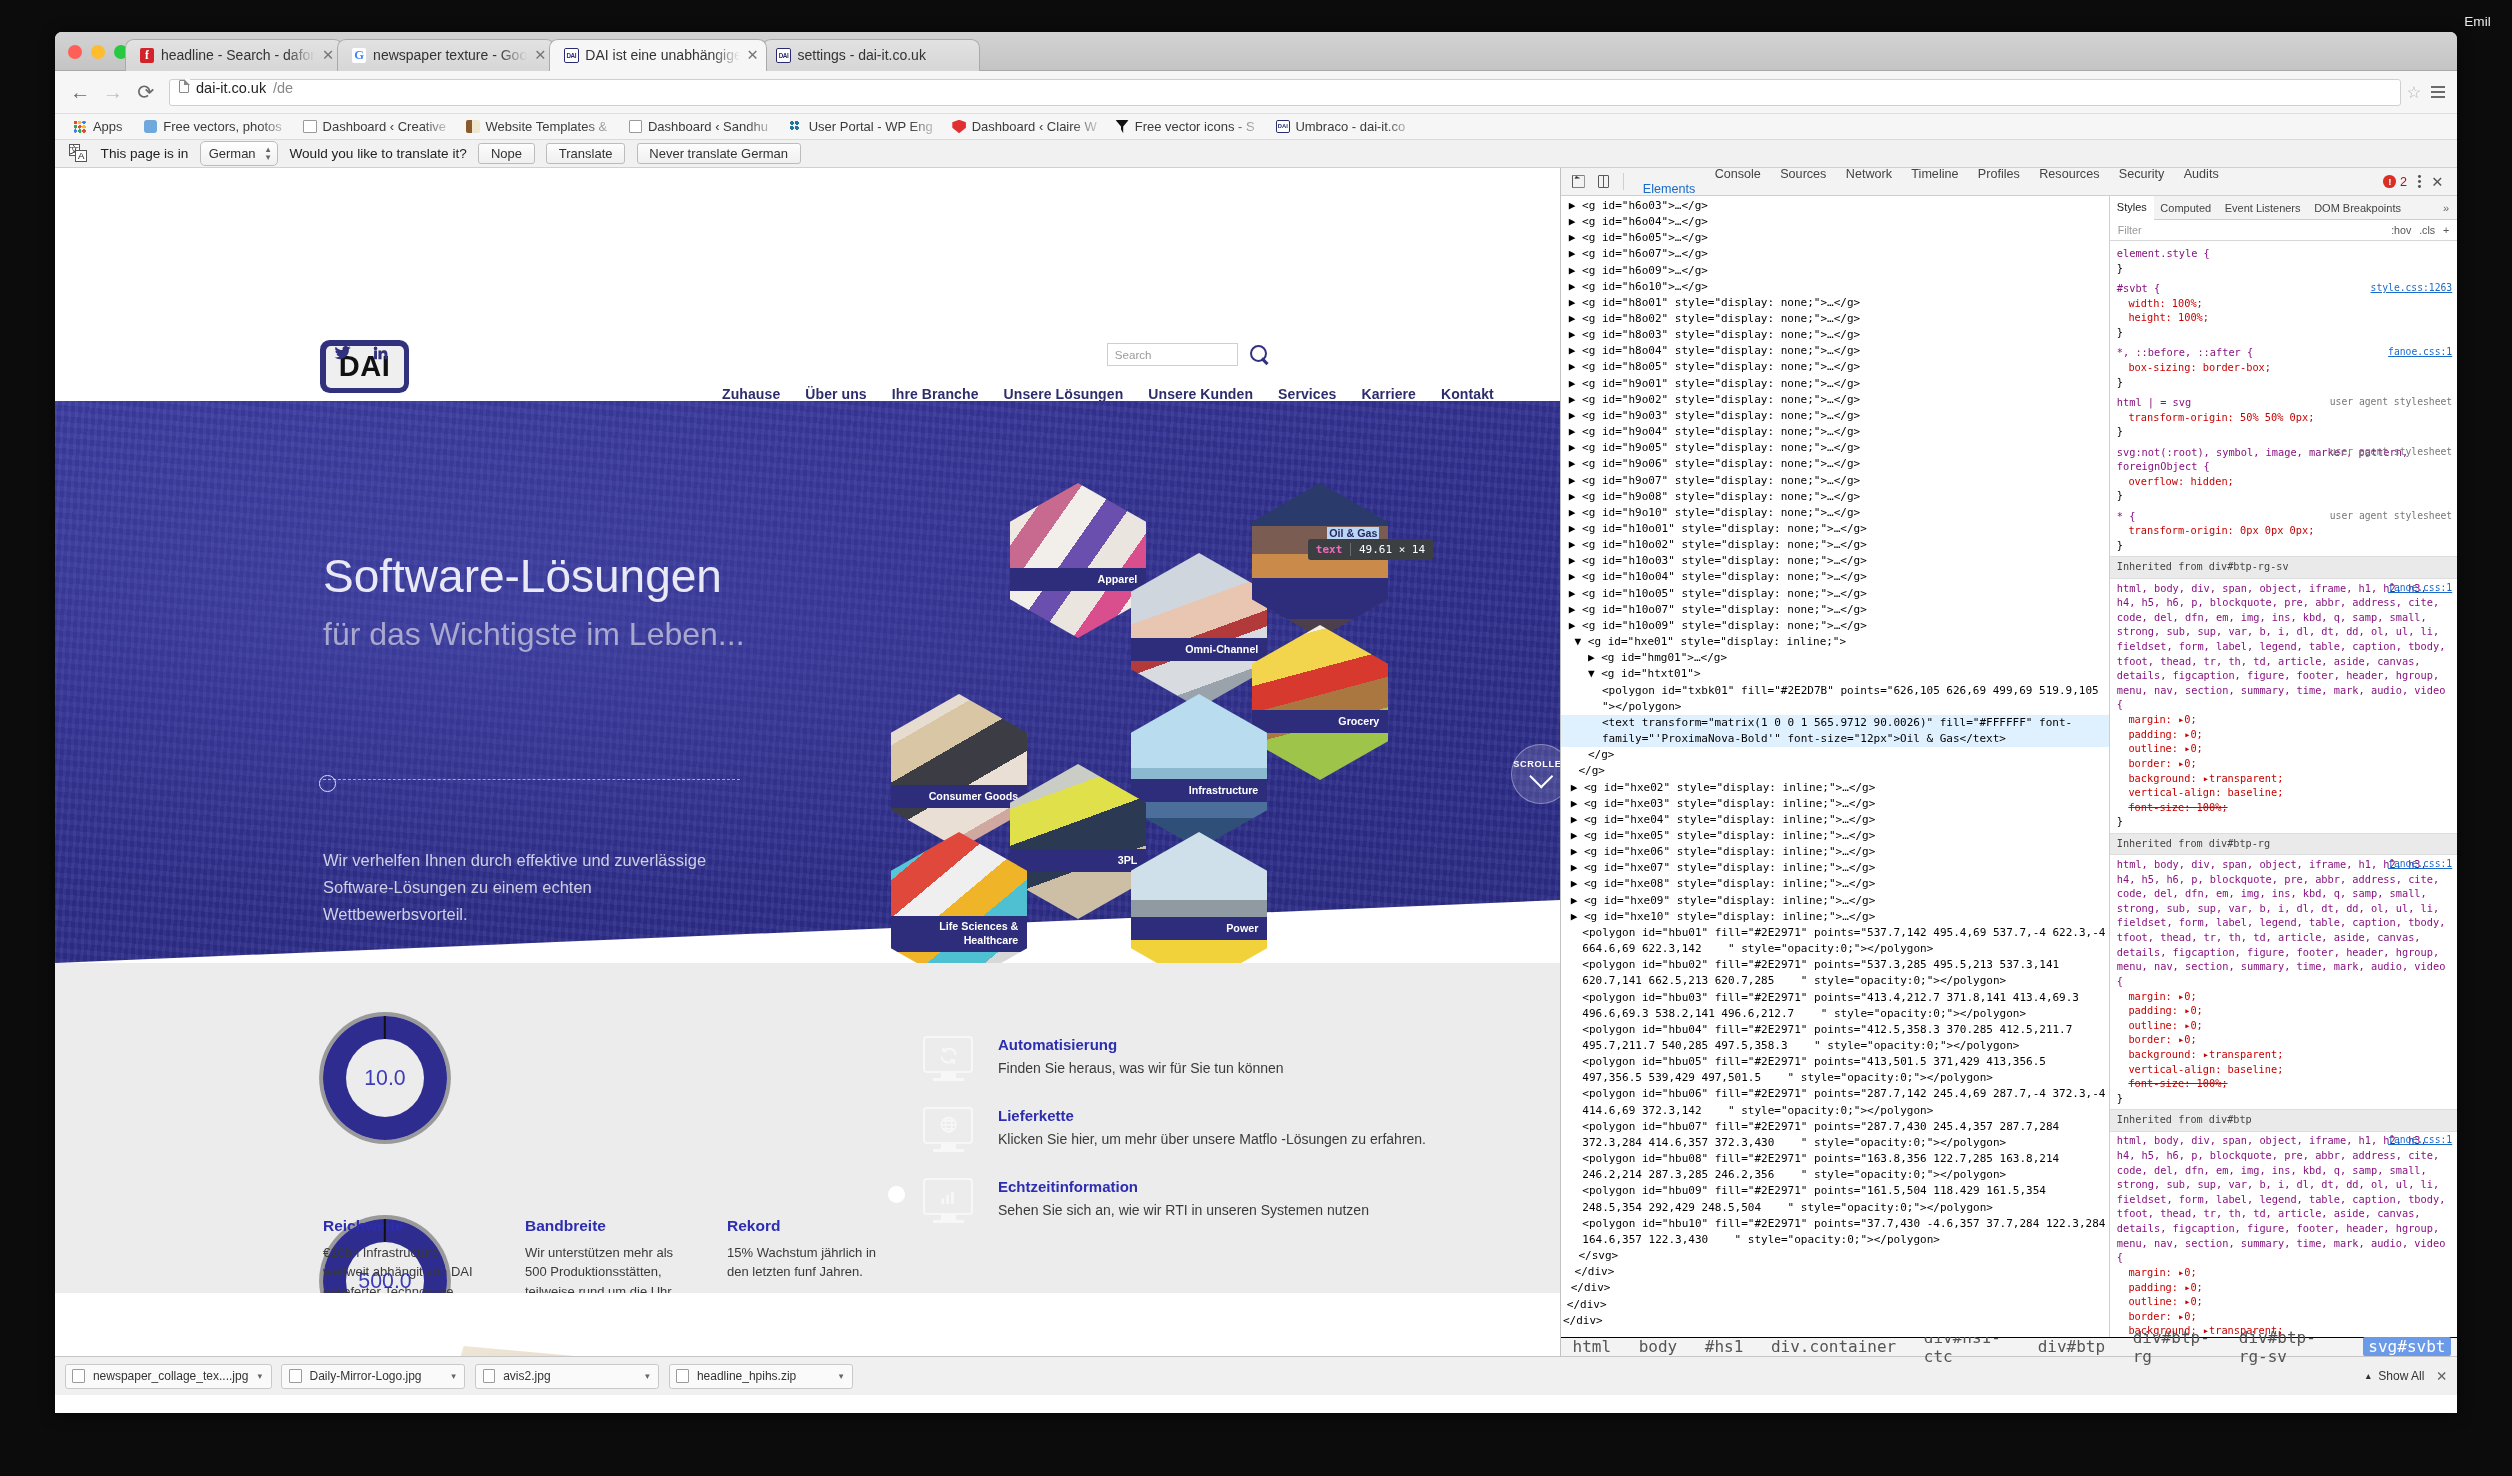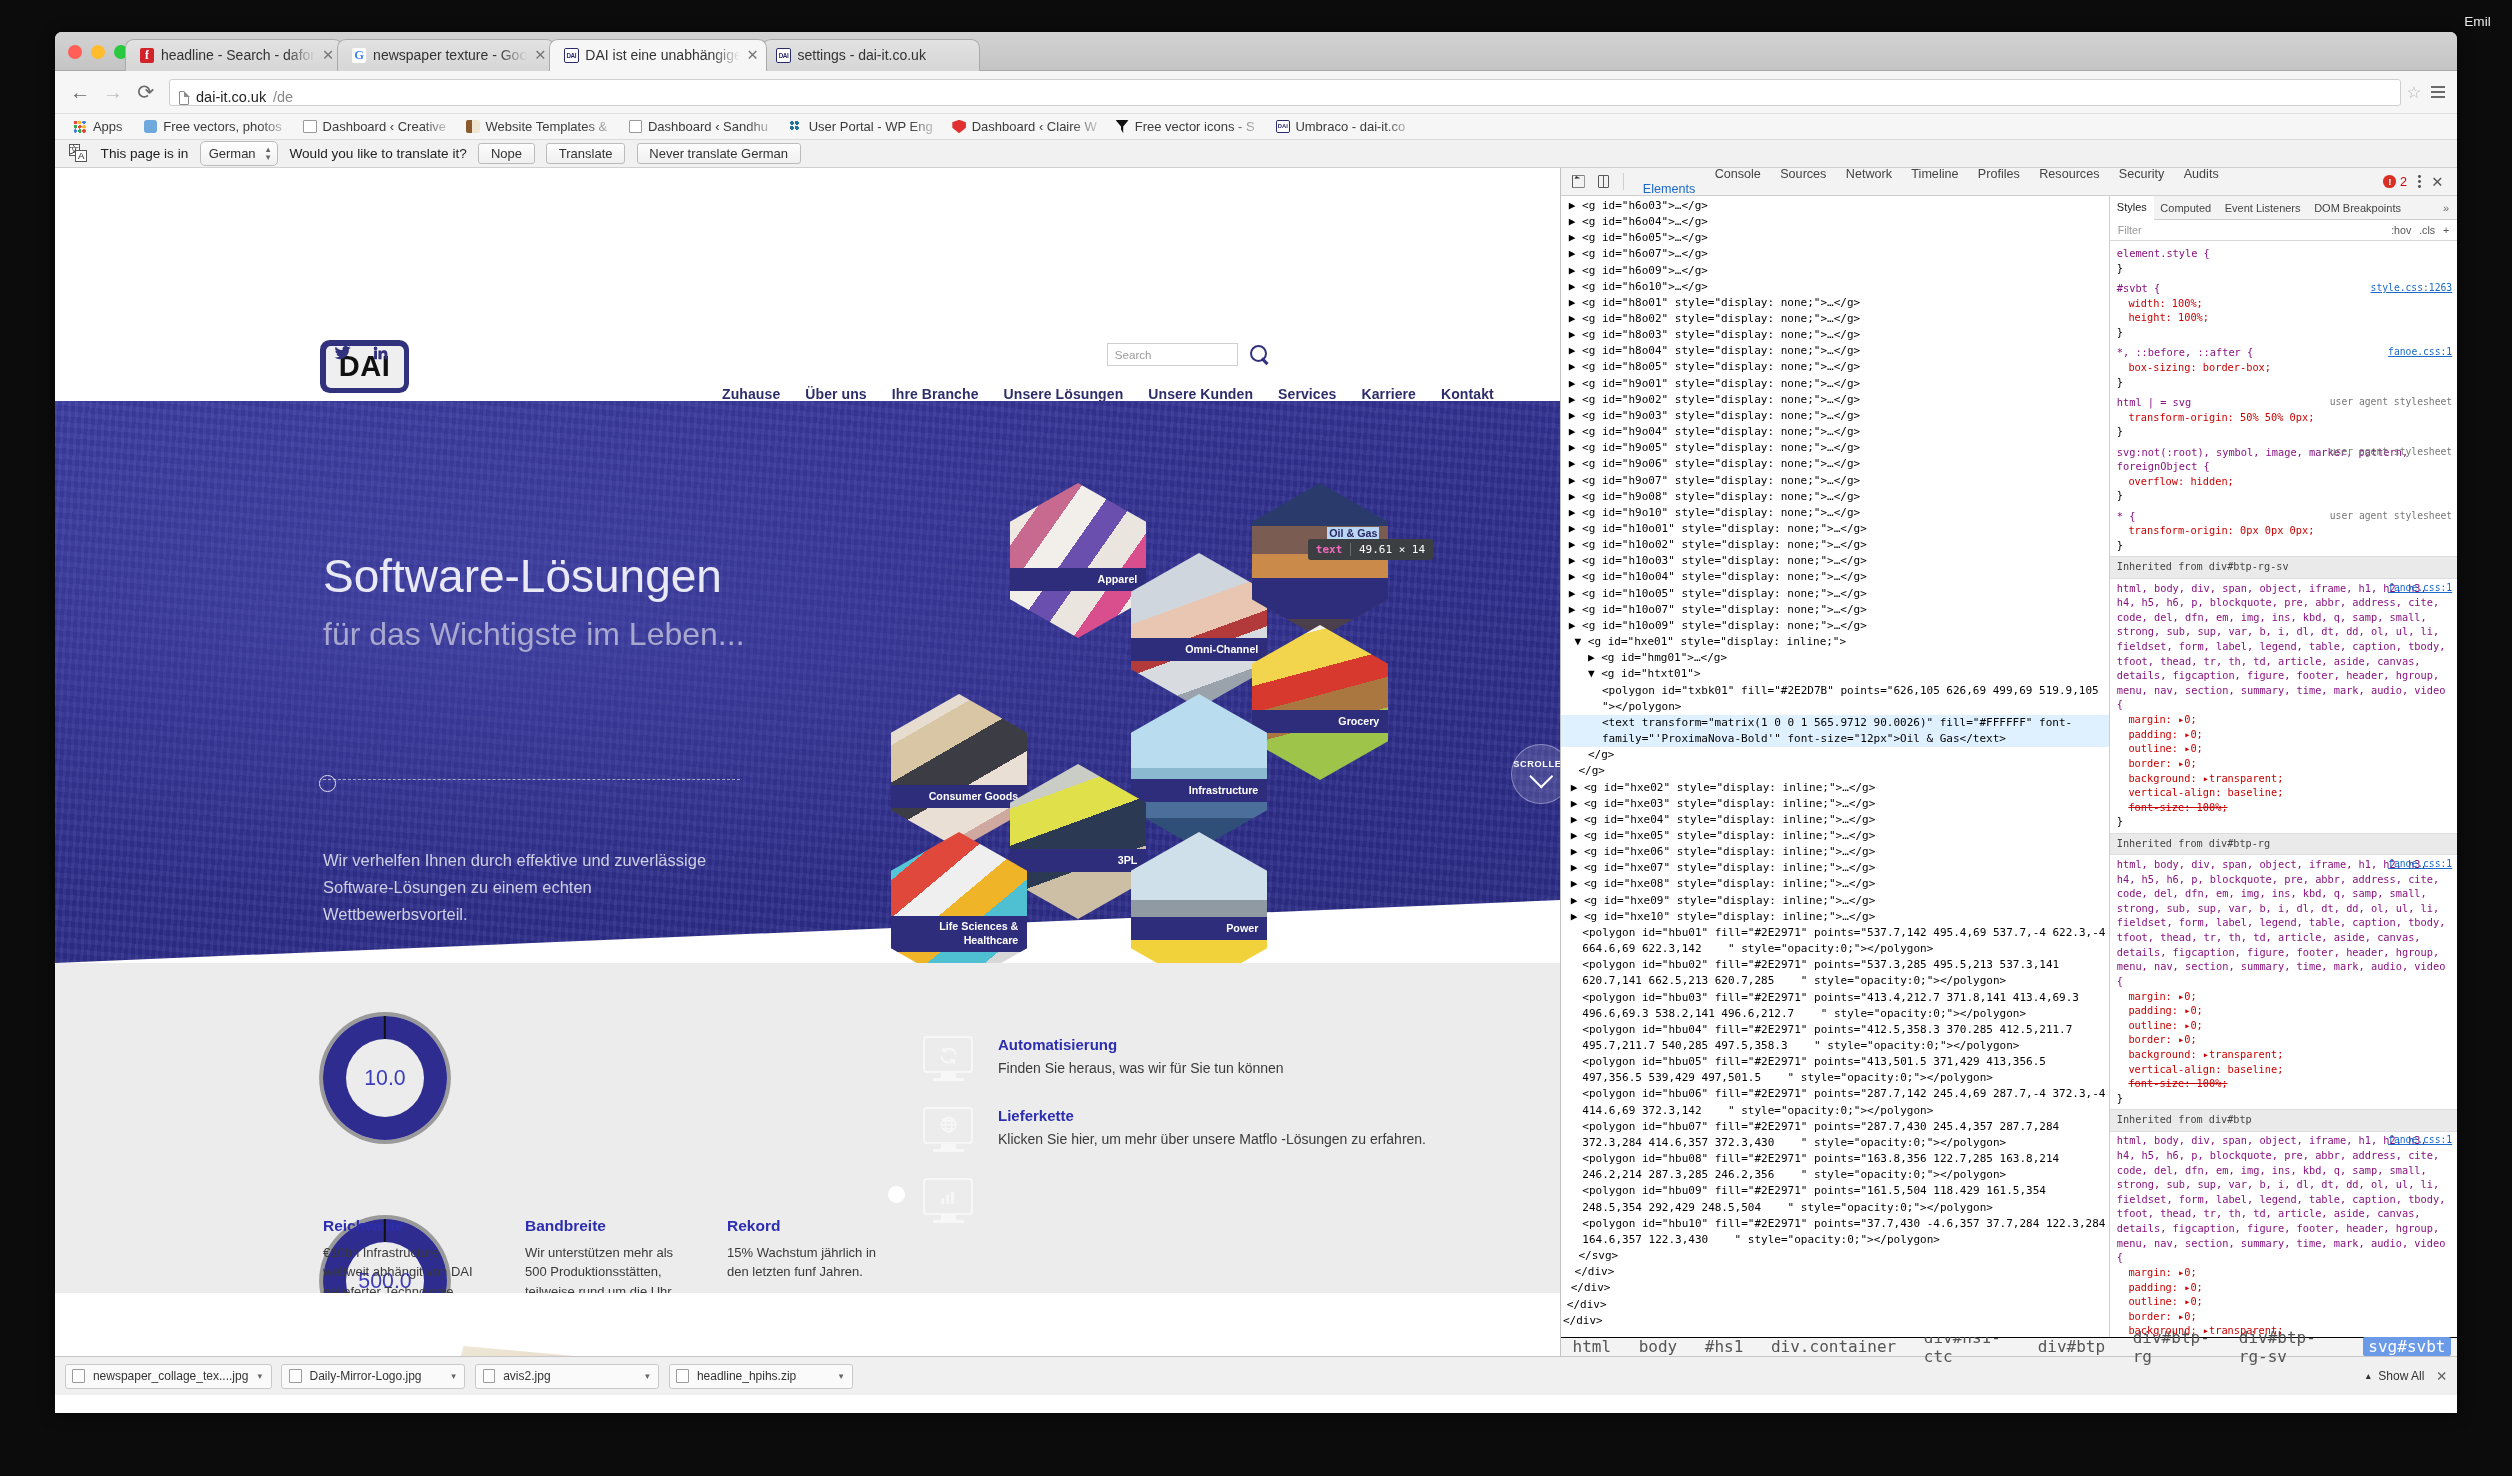--- a/index.html
+++ b/index.html
@@ -51,21 +51,21 @@
   .fav-dai{ background:#fff; border:1.5px solid #2a2a6e; color:#2a2a6e;
             font-size:6.3px; letter-spacing:-0.4px; }
 
   
   .toolbar { height:43px; background:#f6f6f6; display:flex; align-items:center;
              padding:0 11.6px; gap:5.8px; border-bottom:1px solid #ddd; }
   .navbtn { width:27px; height:27px; display:flex; align-items:center; justify-content:center;
             font-size:20.4px; color:#6b6b6b; }
   .navbtn.dim { color:#c0c0c0; }
   .omnibox { flex:1; height:27px; background:#fff; border:1px solid #cfcfcf;
-             border-radius:2.9px; display:flex; align-items:flex-end; gap:6.8px;
+             border-radius:2.9px; display:flex; align-items:flex-start; gap:6.8px;
              padding:0 8.7px; font-size:14.5px; color:#222; margin-left:3.9px; }
   .pageicon { width:10.7px; height:13.6px; border:1.3px solid #8a8a8a; border-radius:1px;
               position:relative; }
   .pageicon:after{content:"";position:absolute;right:-1.3px;top:-1.3px;border-width:3.9px;
               border-style:solid;border-color:#fff #fff #8a8a8a #8a8a8a;}
   .omnibox .path { color:#888; }
   .tb-right { display:flex; align-items:center; gap:9.7px; }
   .star { color:#b3b3b3; font-size:16.5px; }
   .hamburger { display:flex; flex-direction:column; gap:2.9px; }
   .hamburger i { display:block; width:14.5px; height:1.9px; background:#6b6b6b; }
@@ -593,20 +593,24 @@
           <div class="ico">
             <div class="monitor"></div>
               <div class="stand"></div>
               <div class="stand2"></div>
             <svg viewBox="0 0 24 24" style="position:absolute;left:15.5px;top:8.7px;width:19.4px;height:19.4px;fill:#f7f7f7;">
                 <rect x="3" y="14" width="3.4" height="7"></rect>
                 <rect x="9" y="10" width="3.4" height="11"></rect>
                 <rect x="15" y="6" width="3.4" height="15"></rect>
               </svg>
           </div>
+          <div class="txt">
+            <h4>Echtzeitinformation</h4>
+            <p>Sehen Sie sich an, wie wir RTI in unseren Systemen nutzen</p>
+          </div>
         </div>
       </div>
 
       <div class="lower"></div>
       <div class="photo"></div>
 
     </div>
 
     <div class="devtools">
 

